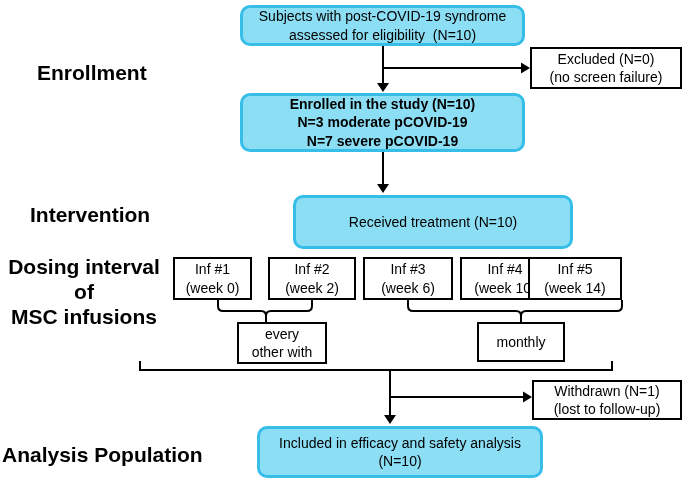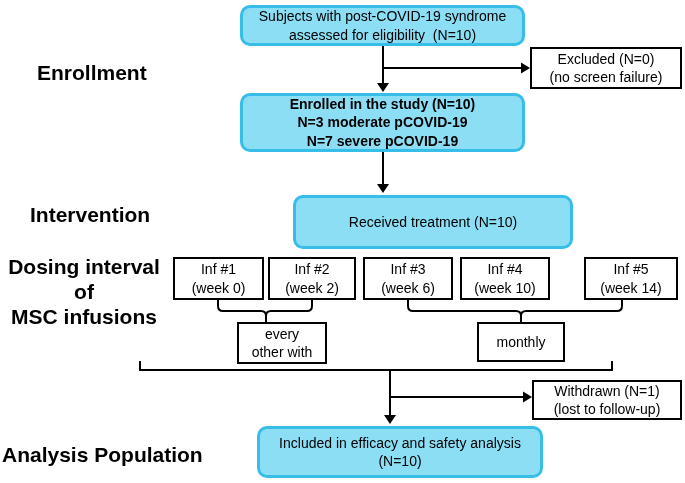--- a/index.html
+++ b/index.html
@@ -24,25 +24,25 @@
   .cyan{background:var(--box-fill);border:3px solid var(--box-border);border-radius:10px;}
   .plain{background:#ffffff;border:2px solid #000;}
   .seclabel{position:absolute;font-weight:bold;font-size:21px;line-height:1.18;}
   .seclabel.center{text-align:center;}
 
   
   #box-eligibility{left:240px;top:5px;width:285px;height:41px;}
   #box-excluded{left:530px;top:47px;width:152px;height:42px;}
   #box-enrolled{left:240px;top:93px;width:285px;height:59px;font-weight:bold;}
   #box-received{left:245px;top:195px;width:280px;height:54px;margin-left:48px;}
-  #box-inf1{left:173px;top:257px;width:91px;height:43px;}
+  #box-inf1{left:173px;top:257px;width:79px;height:43px;}
   #box-inf2{left:268px;top:257px;width:88px;height:43px;}
   #box-inf3{left:363px;top:257px;width:90px;height:43px;}
   #box-inf4{left:460px;top:257px;width:90px;height:43px;}
-  #box-inf5{left:584px;top:257px;width:94px;height:43px;}
+  #box-inf5{left:528px;top:257px;width:94px;height:43px;}
   #box-eow{left:237px;top:322px;width:90px;height:42px;}
   #box-monthly{left:477px;top:322px;width:88px;height:40px;}
   #box-withdrawn{left:532px;top:380px;width:150px;height:40px;}
   #box-included{left:257px;top:426px;width:286px;height:52px;}
 
   #lbl-enrollment{left:37px;top:61px;}
   #lbl-intervention{left:30px;top:203px;}
   #lbl-dosing{left:5px;top:255px;width:158px;}
   #lbl-analysis{left:2px;top:443px;}
 </style>

